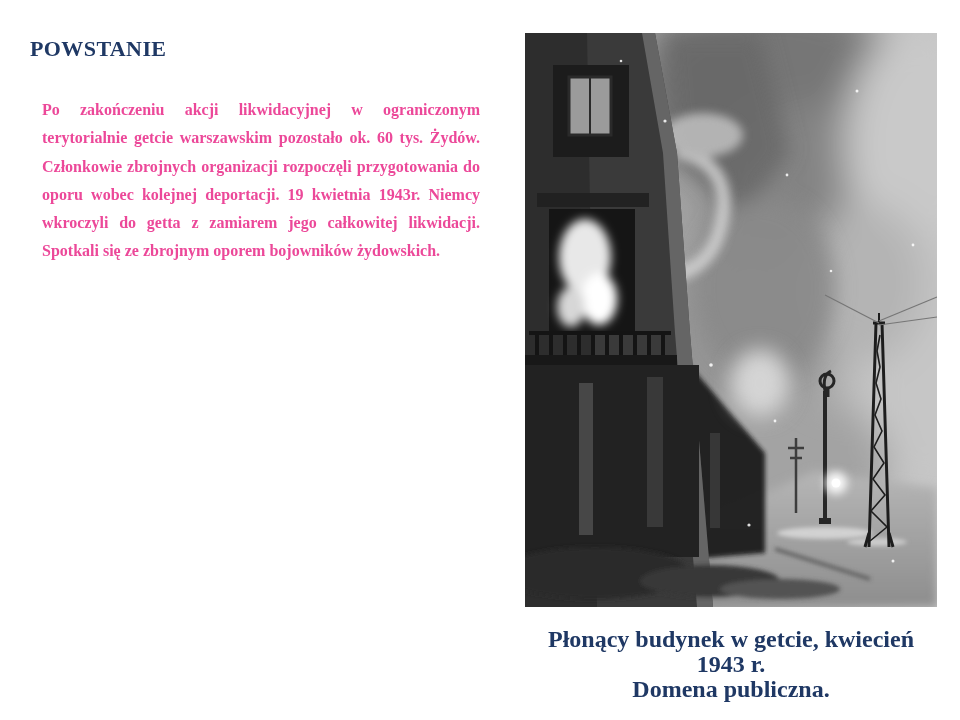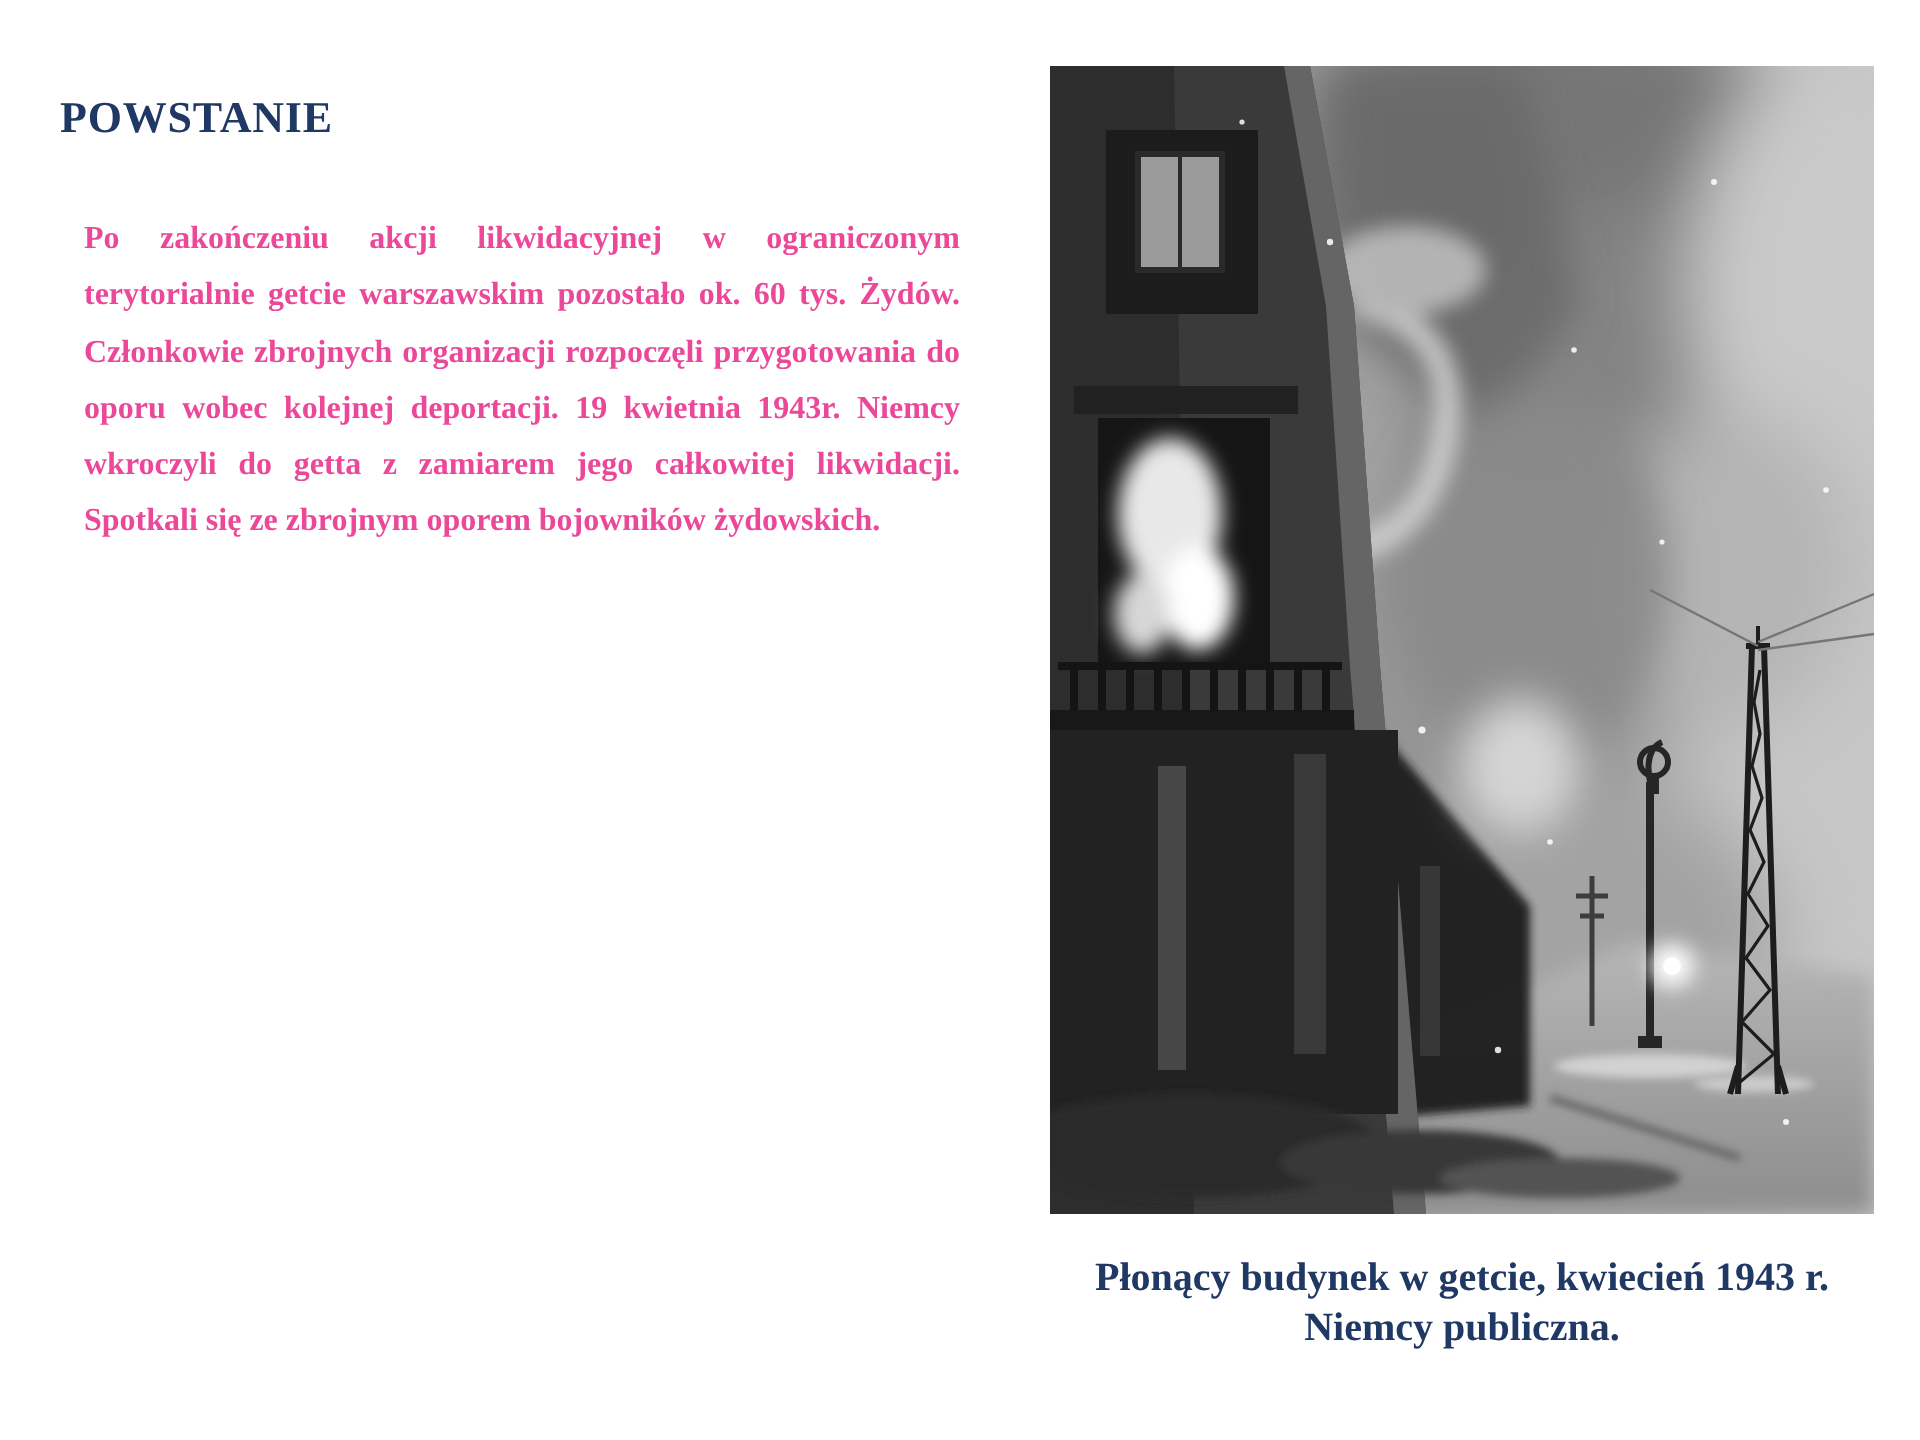--- a/index.html
+++ b/index.html
@@ -11,21 +11,21 @@
     position: relative;
     width: 960px;
     height: 720px;
     background: #ffffff;
     overflow: hidden;
     font-family: "Liberation Serif", serif;
   }
   .text-col {
     position: absolute;
     left: 30px;
-    top: 46px;
+    top: 36px;
     width: 462px;
   }
   .slide-title {
     margin: 0 0 34px 0;
     font-size: 22px;
     font-weight: bold;
     color: #1F3864;
     letter-spacing: 0.4px;
   }
   .para {
@@ -46,21 +46,21 @@
     width: 412px;
     height: 574px;
     overflow: hidden;
     background: #a8a8a8;
   }
   .photo-frame svg { display: block; }
   .caption {
     margin-top: 20px;
     text-align: center;
     color: #1F3864;
-    font-size: 20px;
+    font-size: 24px;
     font-weight: bold;
     line-height: 25px;
   }
 </style>
 </head>
 <body>
 
 <div class="slide">
 
   <div class="text-col">
@@ -218,17 +218,17 @@
             <circle cx="96" cy="28" r="1.3"></circle>
           <circle cx="306" cy="238" r="1.3"></circle>
             <circle cx="224" cy="492" r="1.6"></circle>
           <circle cx="368" cy="528" r="1.5"></circle>
             <circle cx="250" cy="388" r="1.4"></circle>
         </g>
       </svg>
     </div>
     <div class="caption">
       <div>Płonący budynek w getcie, kwiecień 1943 r.</div>
-      <div>Niemcy publiczna.</div>
+      <div>Domena publiczna.</div>
     </div>
   </div>
 
 </div>
 
 </body></html>

